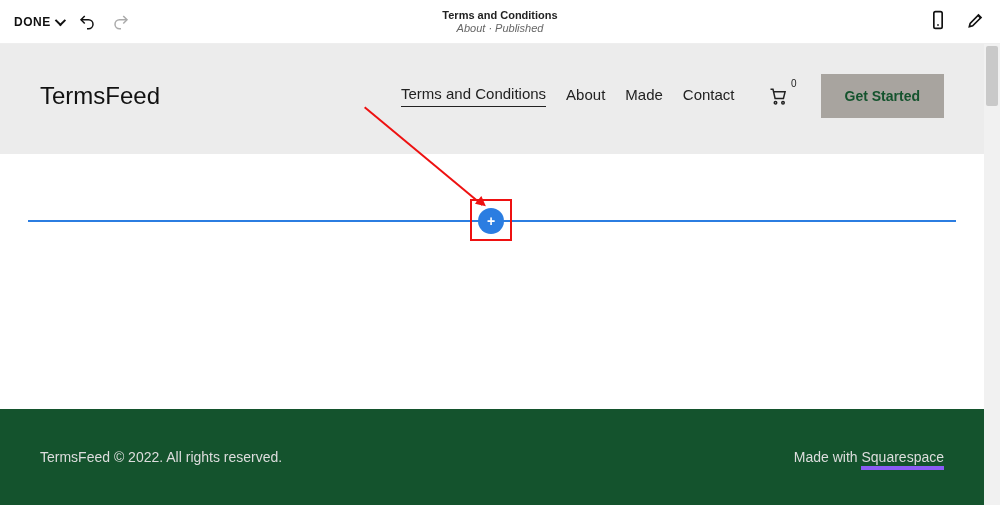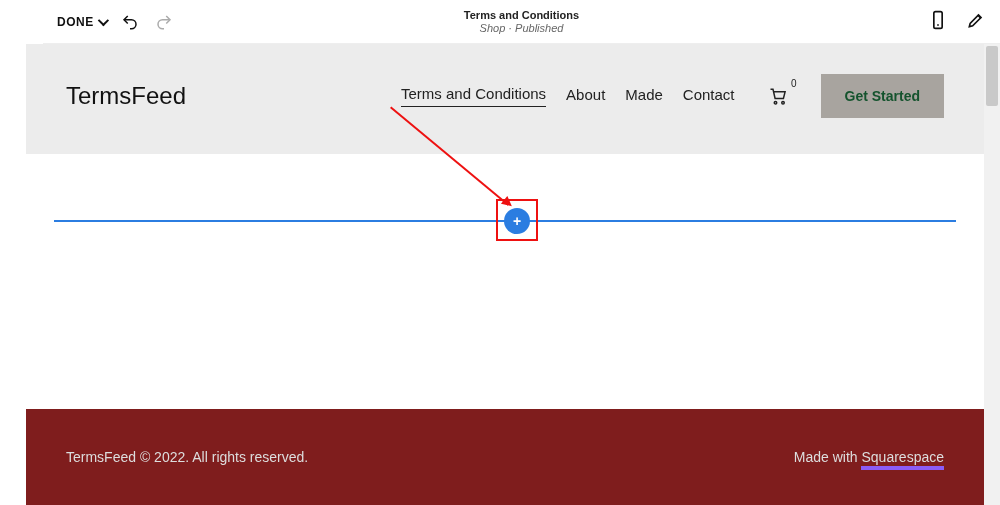--- a/index.html
+++ b/index.html
@@ -9,21 +9,20 @@
   
   .topbar {
     height: 44px;
     display: flex;
     align-items: center;
     padding: 0 14px;
     border-bottom: 1px solid #eee;
     position: relative;
     background: #fff;
     flex: 0 0 auto;
-    margin-left: 43px;
   }
   .topbar-left { display: flex; align-items: center; gap: 14px; }
   .done-btn {
     font-weight: 700;
     font-size: 12px;
     letter-spacing: 0.5px;
     display: flex;
     align-items: center;
     gap: 4px;
     cursor: pointer;
@@ -58,21 +57,21 @@
     position: absolute; right: 0; top: 0; bottom: 0; width: 16px;
     background: #f1f1f1;
   }
   .scrollbar-thumb {
     position: absolute; left: 2px; right: 2px; top: 2px; height: 60px;
     background: #c9c9c9; border-radius: 2px;
   }
 
   .site {
     position: absolute; left: 0; right: 16px; top: 0; bottom: 0;
-    display: flex; flex-direction: column; padding-left: 26px;
+    display: flex; flex-direction: column;
   }
 
   .site-header {
     background: #ececec;
     padding: 30px 40px 36px 40px;
     display: flex;
     align-items: center;
   }
   .brand {
     font-size: 24px;
@@ -149,21 +148,21 @@
   .arrow-head {
     position: absolute;
     width: 0; height: 0;
     border-left: 5px solid transparent;
     border-right: 5px solid transparent;
     border-top: 10px solid #e11;
     pointer-events: none;
   }
 
   .site-footer {
-    background: #7f1d1d;
+    background: #14532d;
     color: #ddd;
     padding: 40px 40px;
     display: flex;
     align-items: center;
     font-size: 14px;
   }
   .footer-left {}
   .footer-right { margin-left: auto; }
   .footer-right .sq {
     border-bottom: 4px solid #8b5cf6;
@@ -189,21 +188,21 @@
     <div class="icon-btn disabled">
       <svg class="redo-svg" viewBox="0 0 24 24" fill="none" stroke="#111" stroke-width="2">
         <path d="M15 14l5-5-5-5"></path>
         <path d="M20 9H10a6 6 0 0 0 0 12h2"></path>
       </svg>
     </div>
   </div>
 
   <div class="topbar-center">
     <div class="tc-title">Terms and Conditions</div>
-    <div class="tc-sub">Shop · Published</div>
+    <div class="tc-sub">About · Published</div>
   </div>
 
   <div class="topbar-right">
     <div class="dev-icon">
       <svg viewBox="0 0 24 24" fill="none" stroke="#111" stroke-width="2">
         <rect x="7" y="2" width="10" height="20" rx="2"></rect>
         <line x1="11" y1="18" x2="13" y2="18"></line>
       </svg>
     </div>
     <div class="style-icon">

